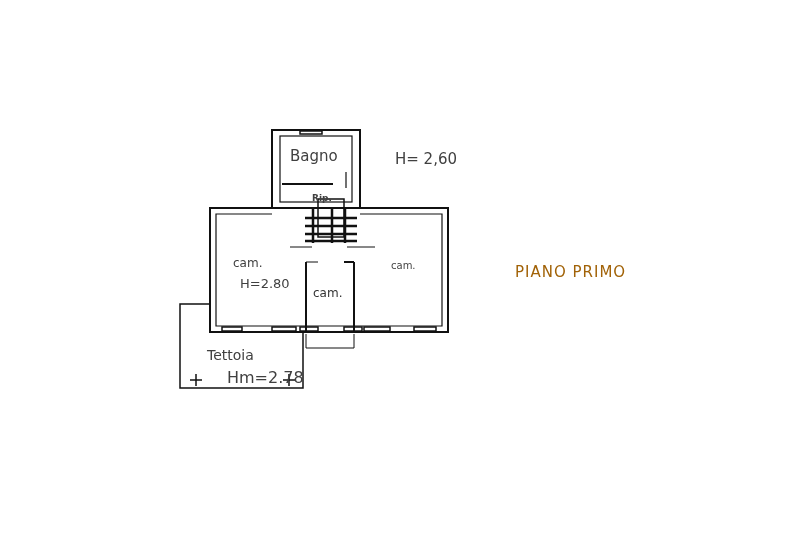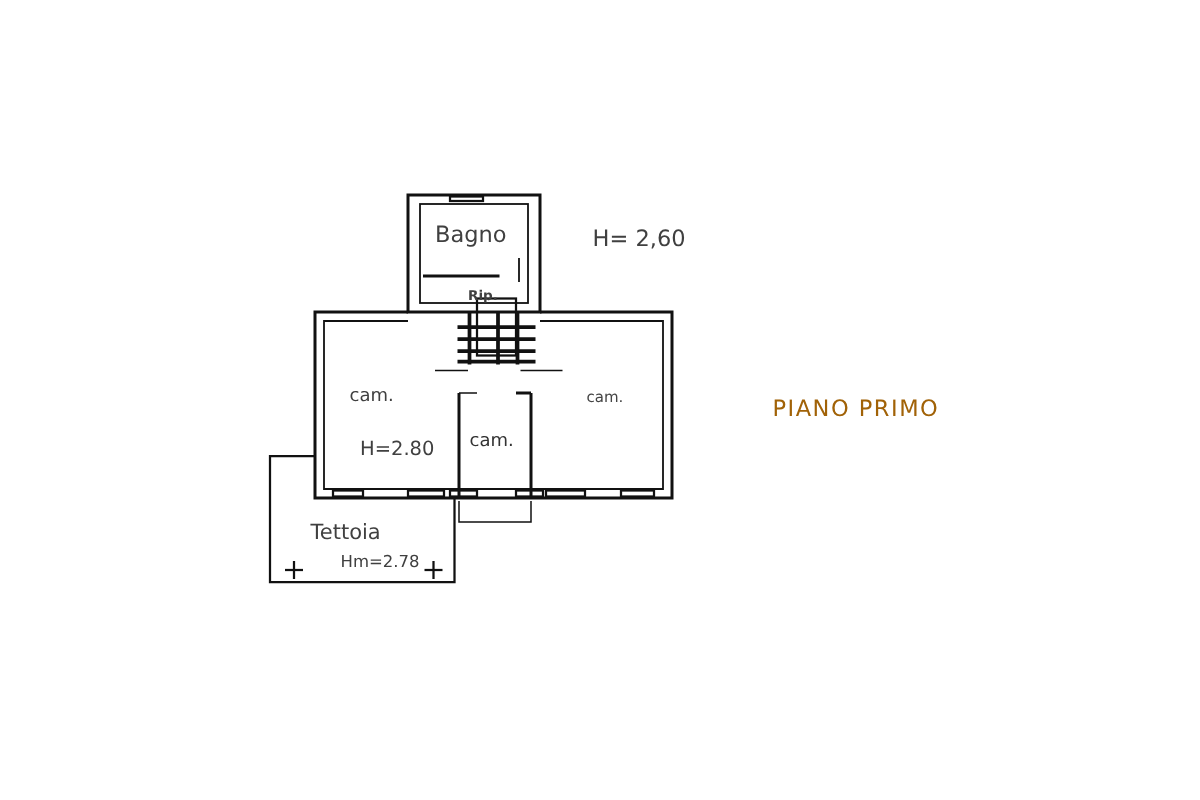--- a/index.html
+++ b/index.html
@@ -3,25 +3,25 @@
   <meta charset="utf-8">
   <style>
     html, body { margin: 0; padding: 0; background: #ffffff; }
     body { width: 800px; height: 533px; position: relative; overflow: hidden; font-family: "Liberation Sans", sans-serif; }
     svg { position: absolute; left: 0; top: 0; }
     .lbl { position: absolute; color: #404040; font-family: "DejaVu Sans", sans-serif; white-space: nowrap; }
     .lbl-bagno { left: 290px; top: 147px; font-size: 15px; }
     .lbl-h260 { left: 395px; top: 150px; font-size: 15px; text-align: right; }
     .lbl-rip { left: 292px; top: 193px; font-size: 9px; font-weight: bold; margin-left: 20px; }
     .lbl-cam1 { left: 233px; top: 256px; font-size: 12px; }
-    .lbl-h280 { left: 240px; top: 292px; font-size: 13px; }
+    .lbl-h280 { left: 240px; top: 276px; font-size: 13px; }
     .lbl-cam2 { left: 313px; top: 286px; font-size: 12px; color: #333; }
     .lbl-cam3 { left: 391px; top: 260px; font-size: 10px; color: #444; }
     .lbl-tettoia { left: 207px; top: 347px; font-size: 14px; }
-    .lbl-hm { left: 227px; top: 368px; font-size: 11px; }
+    .lbl-hm { left: 227px; top: 368px; font-size: 16px; }
     .lbl-piano { left: 515px; top: 263px; font-size: 15px; letter-spacing: 1px; color: #a16207; }
   </style>
 </head>
 <body>
 
 <svg width="800" height="533" viewBox="0 0 800 533">
   <g stroke="#111" fill="none" stroke-width="2">
 
     <rect x="272" y="130" width="88" height="78"></rect>
     <rect x="280" y="136" width="72" height="66" stroke-width="1.2"></rect>

